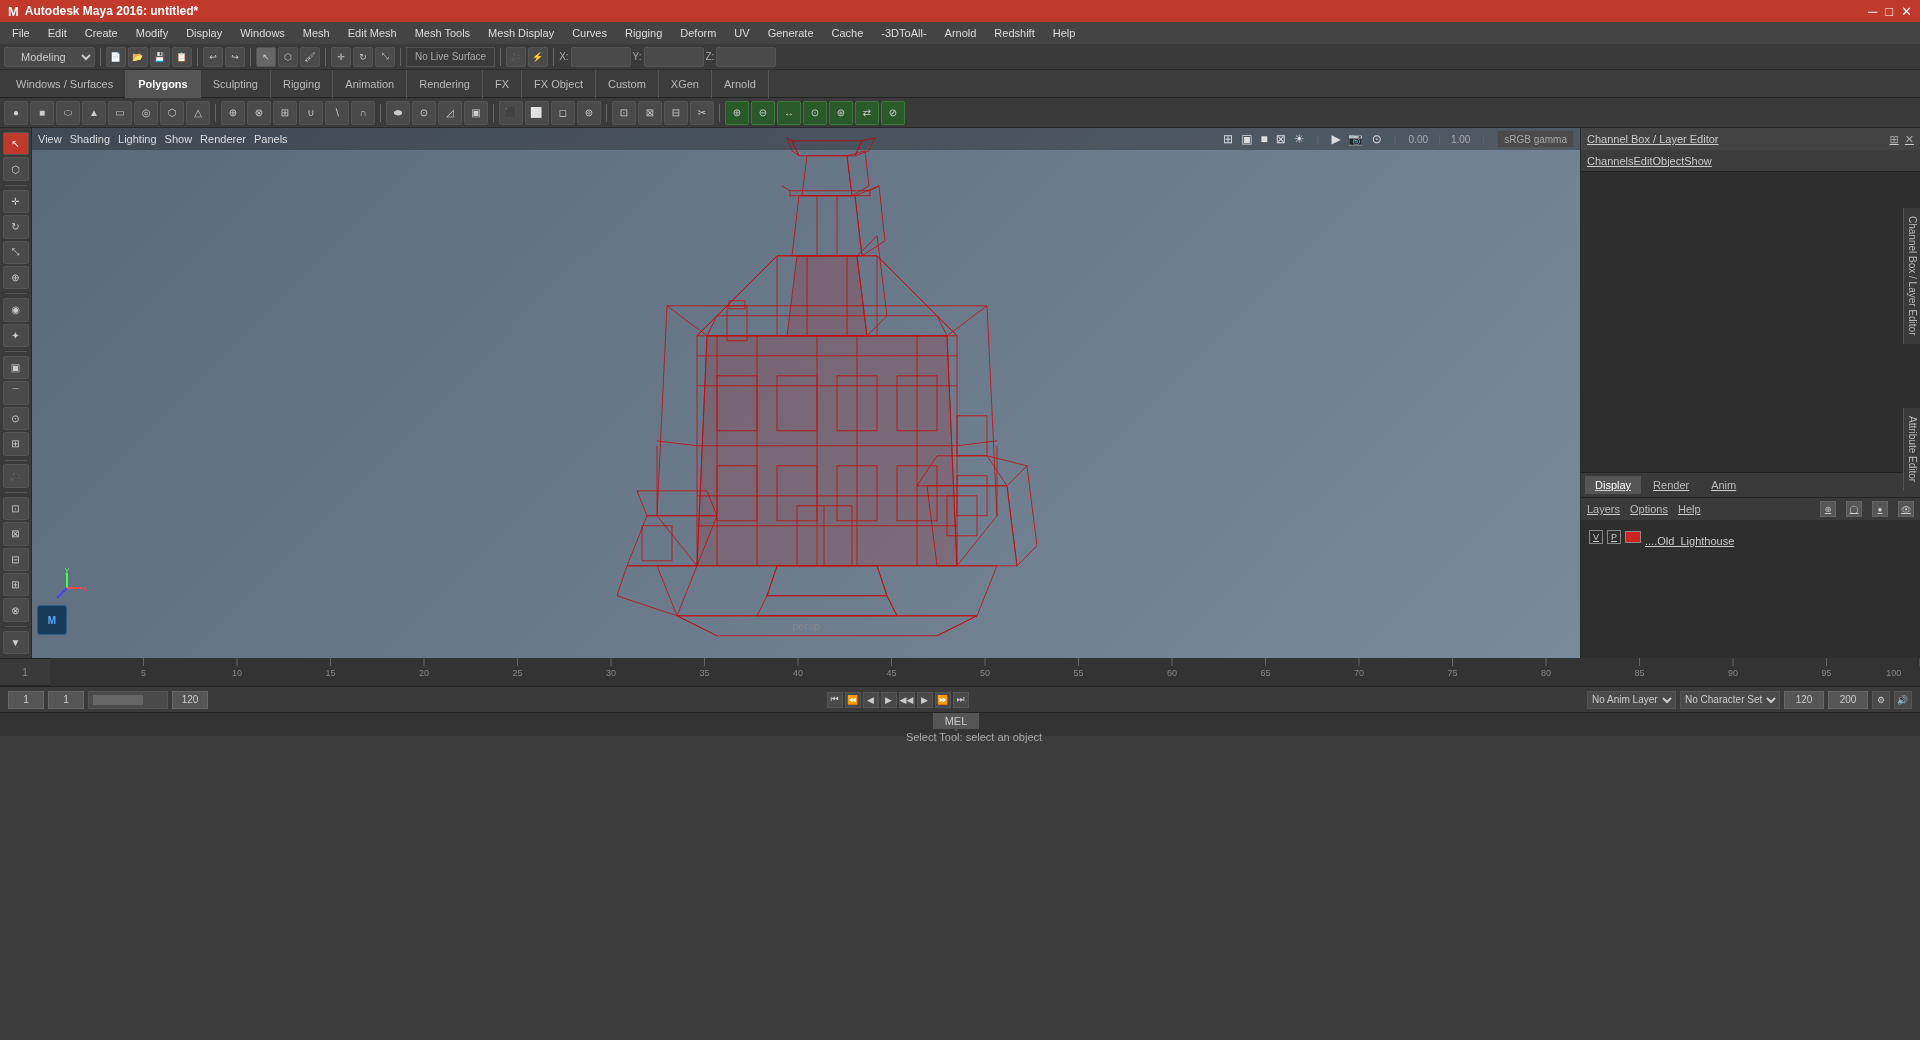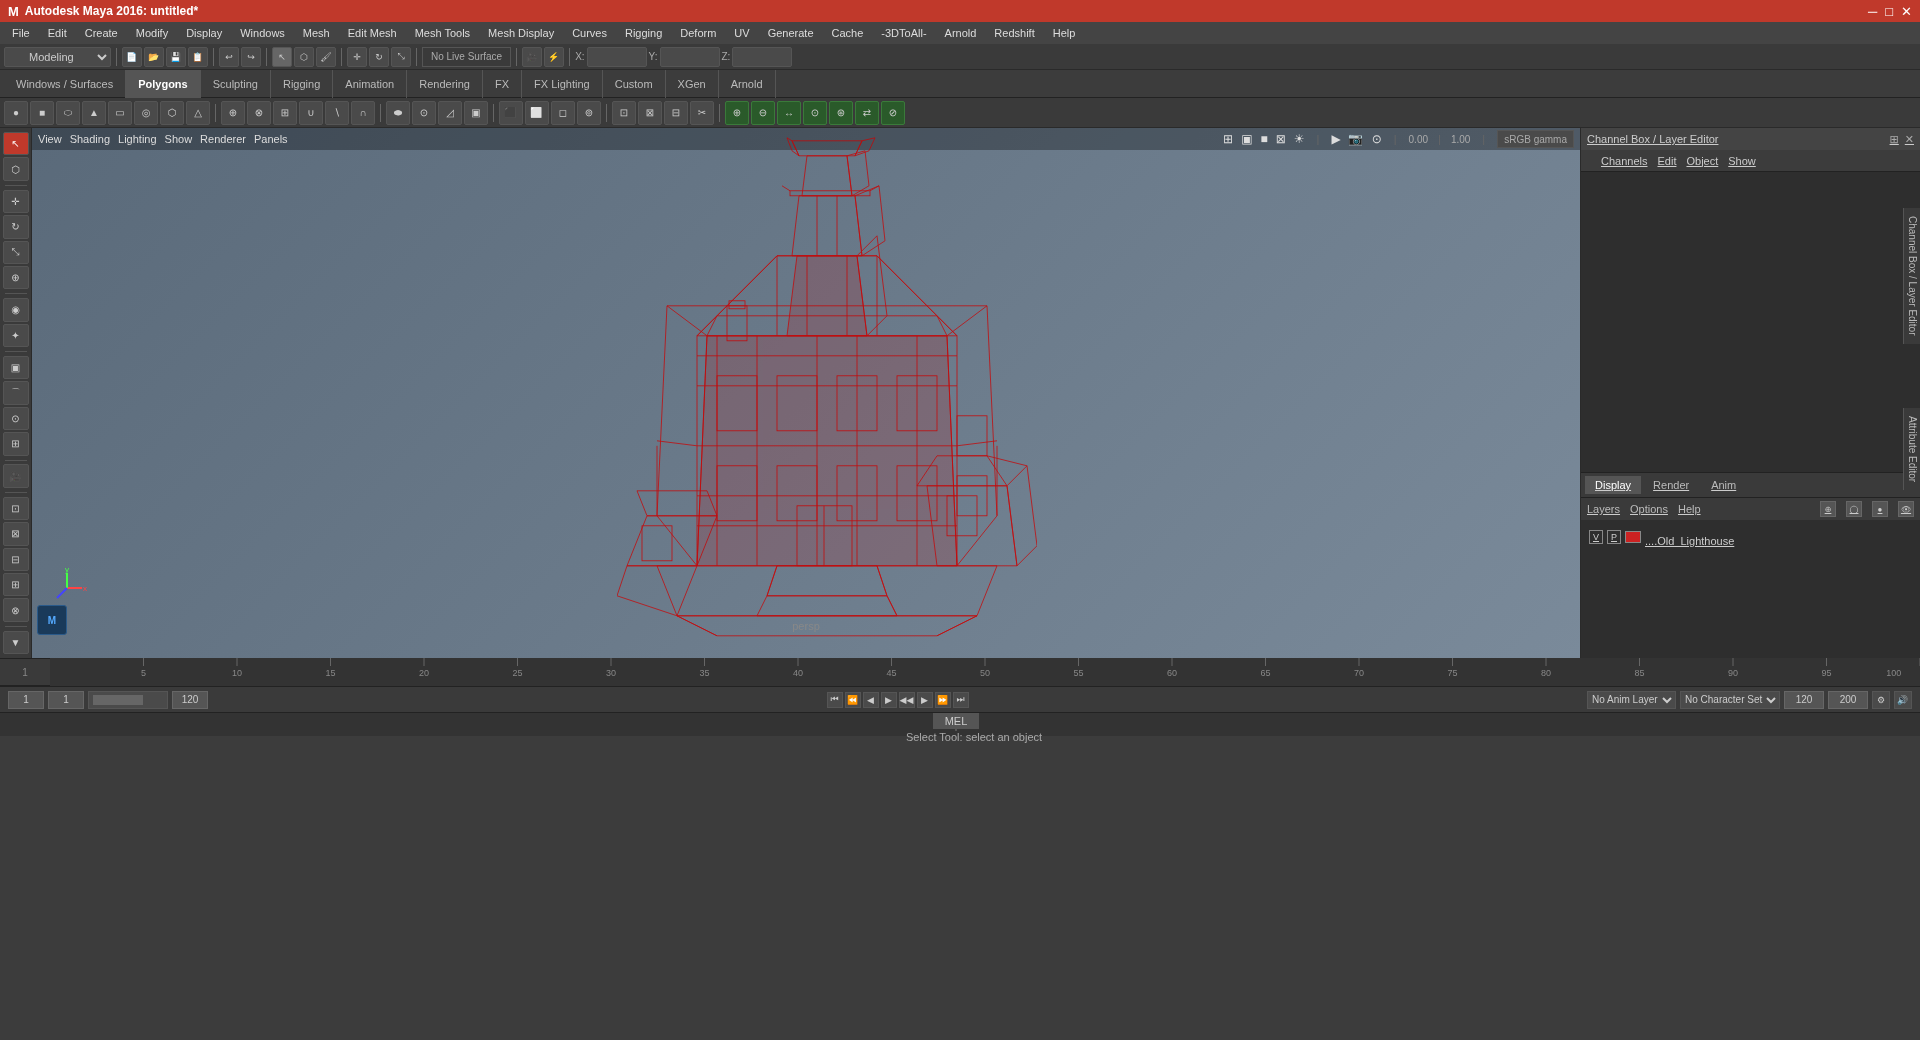--- a/index.html
+++ b/index.html
@@ -19,21 +19,21 @@
       width: 100%; height: 22px; background: #444; display: flex; align-items: center; padding: 0 4px; gap: 2px;
     }
     .menu-item { color: #ddd; padding: 2px 8px; cursor: pointer; font-size: 11px; }
 
     
     #toolbar1 {
       width: 100%; height: 26px; background: #3a3a3a; display: flex; align-items: center; padding: 0 4px; gap: 2px; border-bottom: 1px solid #2a2a2a;
     }
     .toolbar-separator { width: 1px; height: 18px; background: #666; margin: 0 3px; }
     .toolbar-btn { width: 20px; height: 20px; background: #4a4a4a; border: 1px solid #555; cursor: pointer; display: flex; align-items: center; justify-content: center; font-size: 9px; color: #ccc; border-radius: 2px; }
-    .toolbar-dropdown { height: 20px; background: #4a4a4a; border: 1px solid #555; color: #ccc; font-size: 11px; padding: 0 20px; cursor: pointer; border-radius: 2px; }
+    .toolbar-dropdown { height: 20px; background: #4a4a4a; border: 1px solid #555; color: #ccc; font-size: 11px; padding: 0 12px; cursor: pointer; border-radius: 2px; }
     .toolbar-live-surface { background: #3a3a3a; border: 1px solid #555; color: #aaa; font-size: 10px; padding: 2px 8px; height: 20px; display: flex; align-items: center; }
 
     
     #tabs-bar {
       width: 100%; height: 28px; background: #3c3c3c; display: flex; align-items: center; padding: 0 4px; gap: 0; border-bottom: 1px solid #222;
     }
     .tab-item { padding: 4px 12px; cursor: pointer; font-size: 11px; color: #bbb; border-right: 1px solid #555; height: 28px; display: flex; align-items: center; }
     .tab-active { background: #555; color: #fff; font-weight: bold; }
 
     
@@ -200,21 +200,21 @@
 </div>
 
 <div id="tabs-bar">
   <div class="tab-item">Windows / Surfaces</div>
   <div class="tab-item tab-active">Polygons</div>
   <div class="tab-item">Sculpting</div>
   <div class="tab-item">Rigging</div>
   <div class="tab-item">Animation</div>
   <div class="tab-item">Rendering</div>
   <div class="tab-item">FX</div>
-  <div class="tab-item">FX Lighting</div>
+  <div class="tab-item">FX Object</div>
   <div class="tab-item">Custom</div>
   <div class="tab-item">XGen</div>
   <div class="tab-item">Arnold</div>
 </div>
 
 <div id="poly-tools">
 
   <div class="poly-btn">●</div>
   <div class="poly-btn">■</div>
   <div class="poly-btn">⬭</div>
@@ -454,21 +454,21 @@
     <div style="position:absolute;right:-1px;top:280px;writing-mode:vertical-rl;text-orientation:mixed;background:#3a3a3a;color:#bbb;font-size:10px;padding:8px 3px;cursor:pointer;border-left:1px solid #555;z-index:10;">Attribute Editor</div>
 
     <div id="ch-box-header">
       <span style="font-size:11px;color:#ccc;">Channel Box / Layer Editor</span>
       <div style="display:flex;gap:6px;">
         <span style="cursor:pointer;color:#aaa;">⊞</span>
         <span style="cursor:pointer;color:#aaa;">✕</span>
       </div>
     </div>
 
-    <div style="height:22px;background:#3c3c3c;display:flex;align-items:center;padding:0 20px;gap:10px;border-bottom:1px solid #222;">
+    <div style="height:22px;background:#3c3c3c;display:flex;align-items:center;padding:0 6px;gap:0;border-bottom:1px solid #222;">
       <span class="ch-header-menu">Channels</span>
       <span class="ch-header-menu">Edit</span>
       <span class="ch-header-menu">Object</span>
       <span class="ch-header-menu">Show</span>
     </div>
 
     <div id="channel-content" style="flex:1;background:#2e2e2e;min-height:300px;"></div>
 
     <div id="display-section" style="height:26px;background:#3a3a3a;display:flex;align-items:center;padding:0 4px;gap:2px;border-top:1px solid #222;border-bottom:1px solid #222;">
       <div class="disp-tab active">Display</div>

